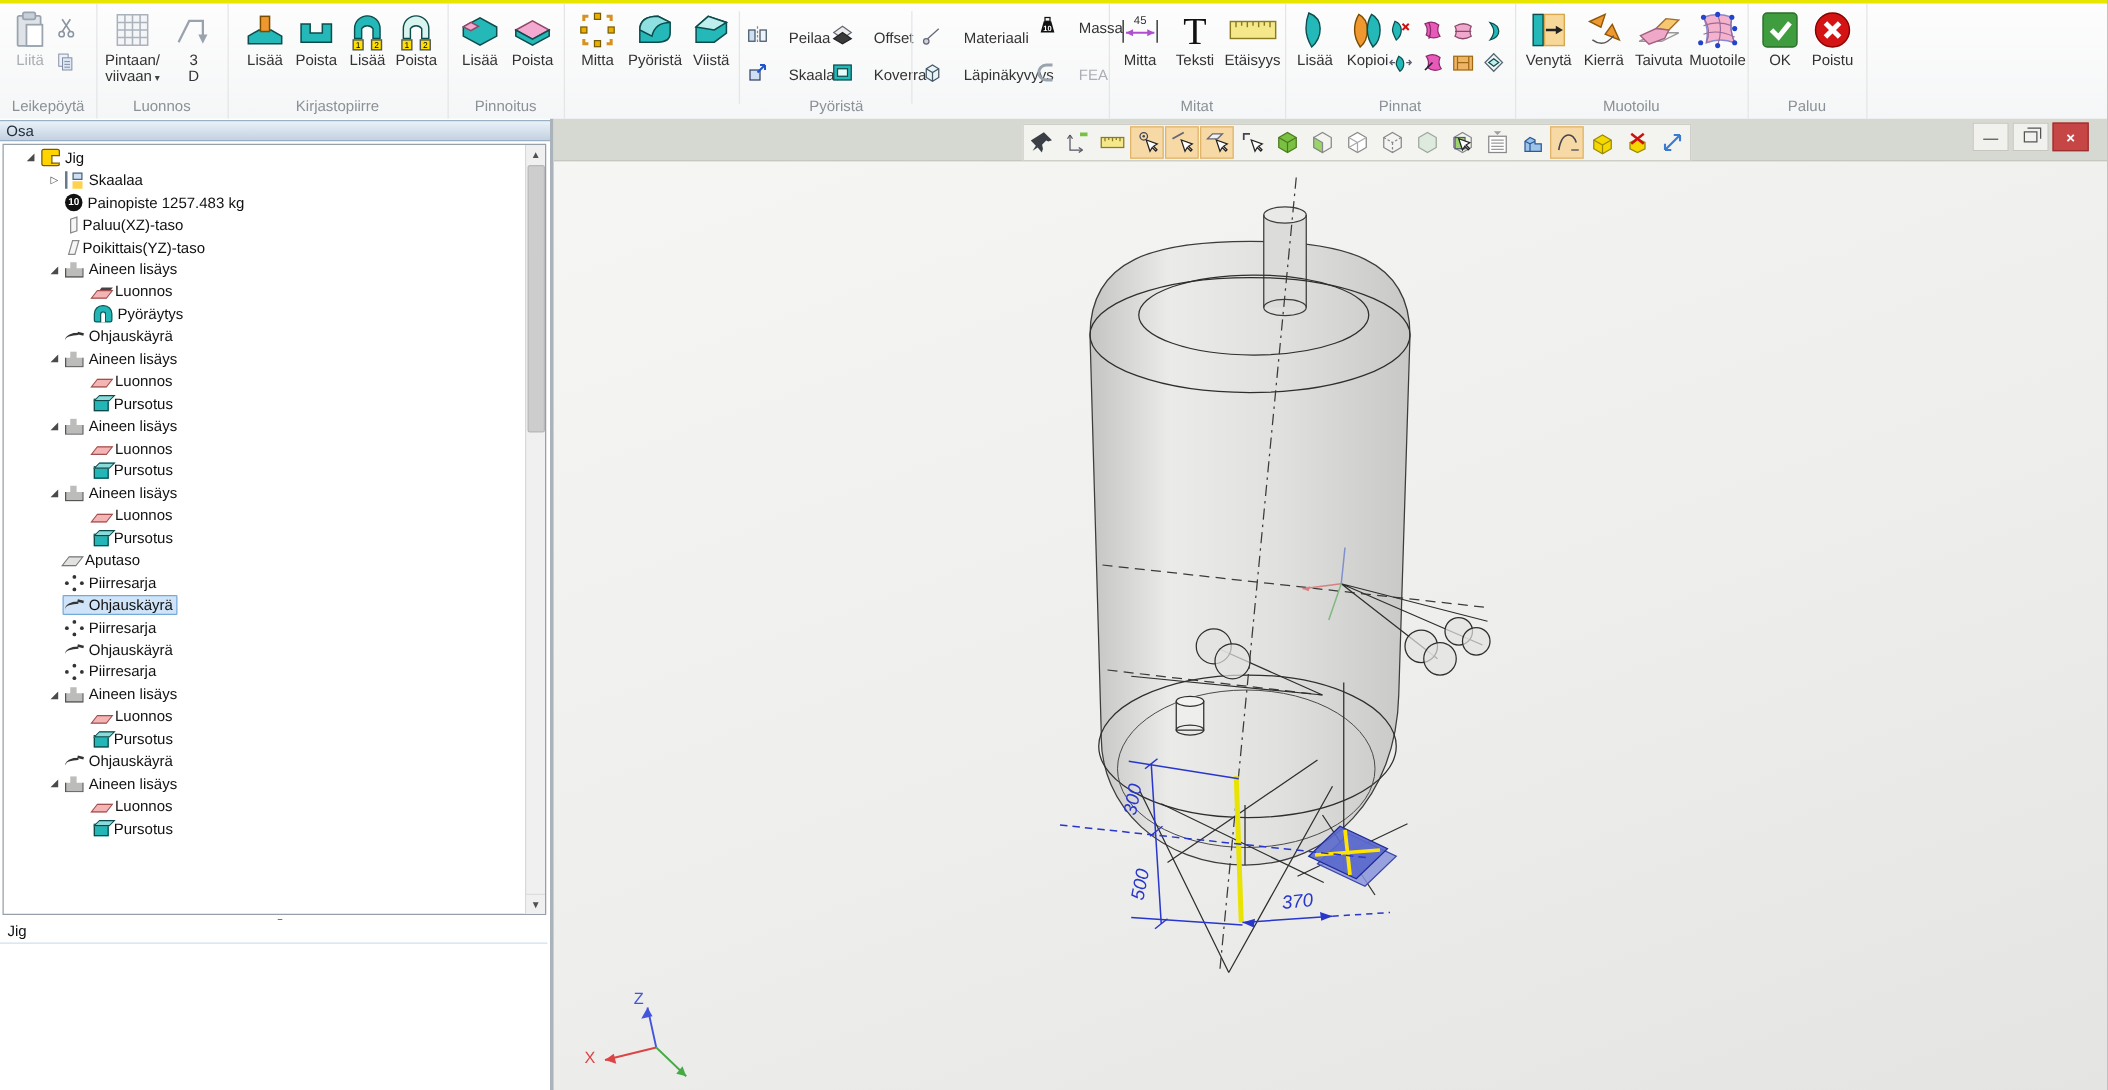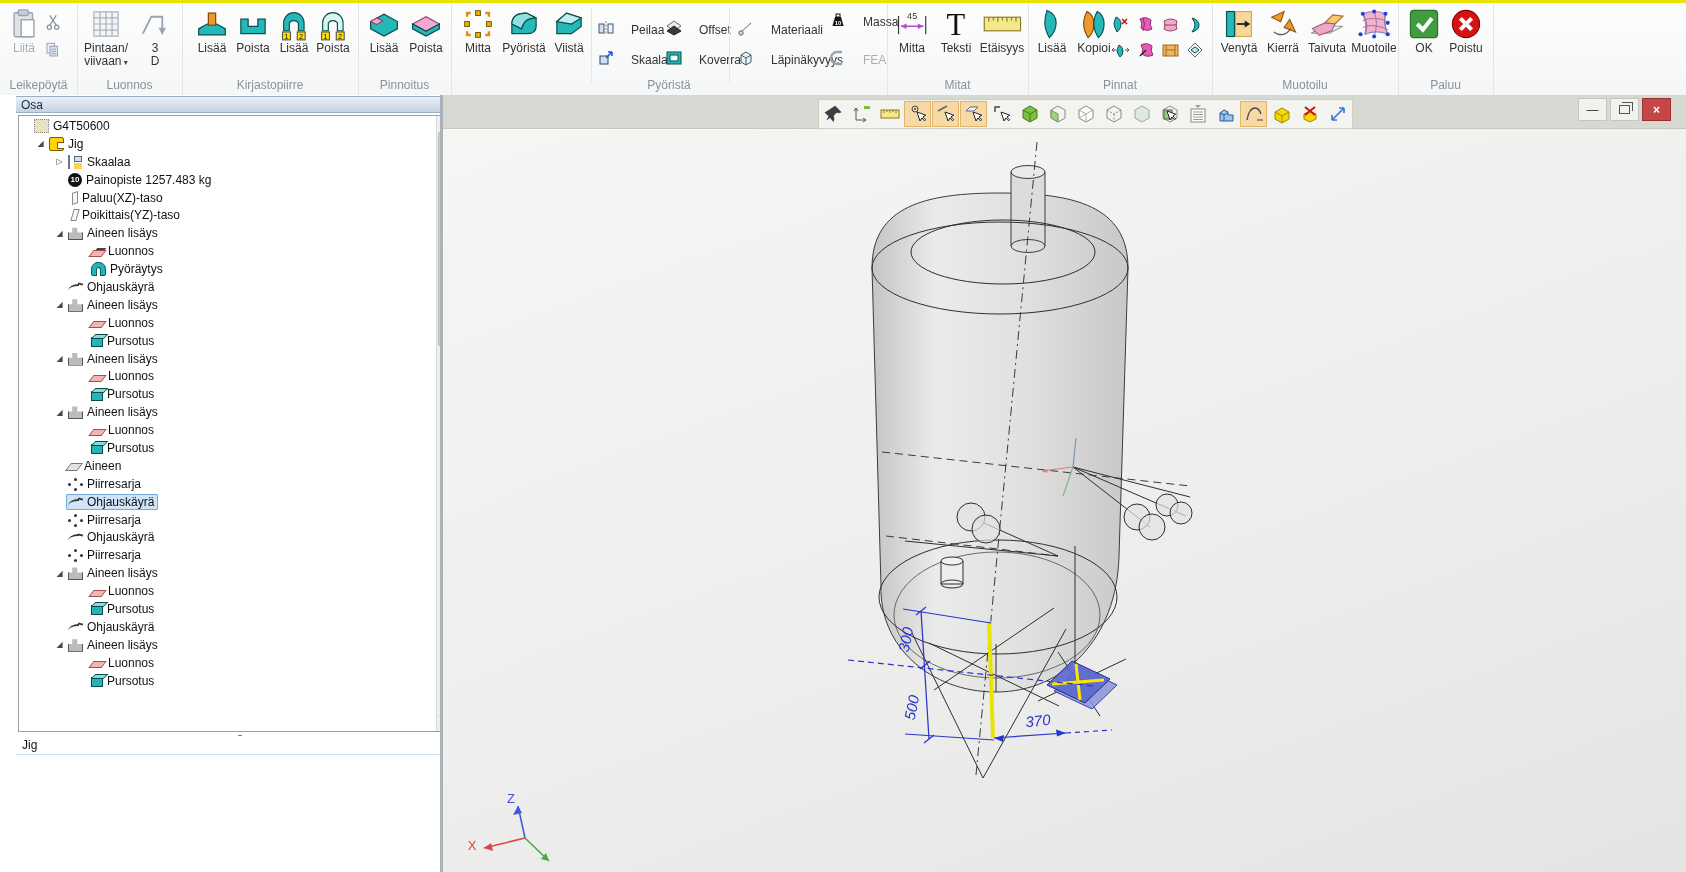--- a/index.html
+++ b/index.html
@@ -19,21 +19,21 @@
   .bb svg{height:34px;flex:none}
   .sb{position:absolute;height:26px;display:flex;align-items:flex-end;gap:16px;font-size:12px;color:#333;white-space:nowrap}
   .sb svg{width:18px;height:18px;flex:none}
   .dis{color:#a9aeb4}
   .insep{position:absolute;top:6px;height:74px;width:1px;background:#e3e5e7}
   .minicol{position:absolute;display:flex;flex-direction:column;gap:10px}
   .sgrid{position:absolute;top:8px;display:grid;grid-template-columns:repeat(4,25px);grid-auto-rows:26px;align-items:center;justify-items:center}
   .sgrid svg{width:19px;height:19px}
   .dd{font-size:8px;color:#444}
   
-  .panel{position:absolute;left:0;top:95px;width:383px;height:777px;background:#fff;margin-left:16px;}
+  .panel{position:absolute;left:0;top:95px;width:383px;height:777px;background:#fff;}
   .phead{position:absolute;left:0;top:1px;width:440px;height:17px;background:linear-gradient(#eaf1f8,#c3d2e1);
          border-top:1px solid #9ab0c4;border-bottom:1px solid #9ab0c4;font-size:12px;color:#1d2b3a;
          line-height:16px;padding-left:5px;box-sizing:border-box}
   .treebox{position:absolute;left:2px;top:20px;width:435px;height:617px;border:1px solid #96a0aa;background:#fff;box-sizing:border-box;overflow:hidden}
   .tree{position:absolute;left:0;top:1px;right:15px;bottom:0}
   .trow{height:17.9px;display:flex;align-items:center;font-size:12px;color:#111;white-space:nowrap;cursor:default}
   .texp{width:13px;flex:none;font-size:8px;color:#4a4a4a;text-align:center}
   .tcore{display:inline-flex;align-items:center;padding:0 3px 0 1px;border:1px solid transparent;border-radius:1px}
   .sel .tcore{background:#cfe4f8;border-color:#74aad8}
   .lvl0{padding-left:0px}.lvl1{padding-left:15px}.lvl2{padding-left:34px}.lvl3{padding-left:57px}
@@ -416,27 +416,20 @@
       </div>
       <div class="glab">Paluu</div>
     </div>
   </div>
 
   <div class="panel">
     <div class="phead">Osa</div>
     <div class="treebox">
       <div class="tree">
 
-      <div class="trow lvl0 ic-root">
-          <span class="texp"></span>
-          <span class="tcore">
-              <span class="ticon"></span>
-              <span class="tlabel">G4T50600</span>
-            </span>
-        </div>
           <div class="trow lvl1 ic-jig">
           <span class="texp">◢</span>
           <span class="tcore">
               <span class="ticon"></span>
               <span class="tlabel">Jig</span>
             </span>
         </div>
           <div class="trow lvl2 ic-views">
           <span class="texp">▷</span>
           <span class="tcore">
@@ -553,21 +546,21 @@
           <span class="texp"></span>
           <span class="tcore">
               <span class="ticon"></span>
               <span class="tlabel">Pursotus</span>
             </span>
         </div>
           <div class="trow lvl2 ic-auxplane">
           <span class="texp"></span>
           <span class="tcore">
               <span class="ticon"></span>
-              <span class="tlabel">Aineen</span>
+              <span class="tlabel">Aputaso</span>
             </span>
         </div>
           <div class="trow lvl2 ic-pattern">
           <span class="texp"></span>
           <span class="tcore">
               <span class="ticon"></span>
               <span class="tlabel">Piirresarja</span>
             </span>
         </div>
           <div class="trow lvl2 ic-curve sel">

